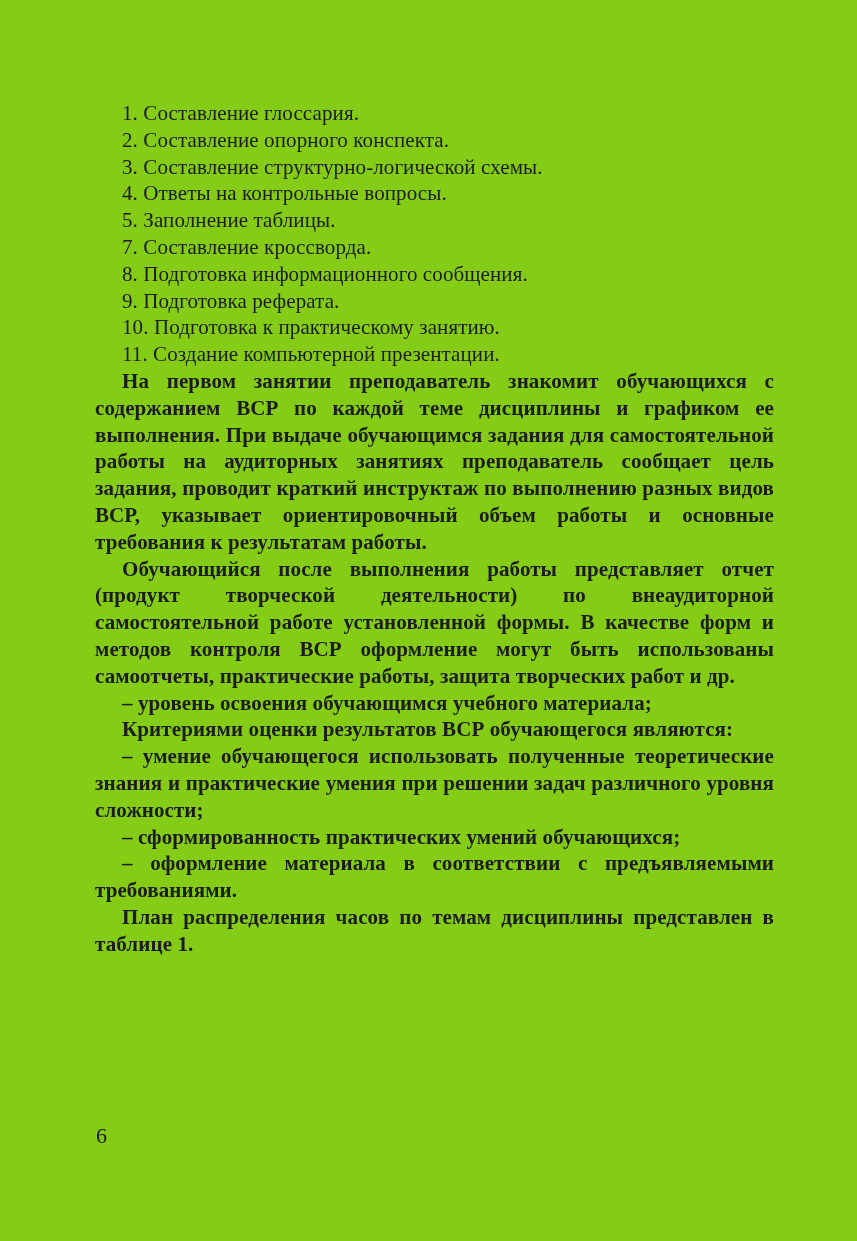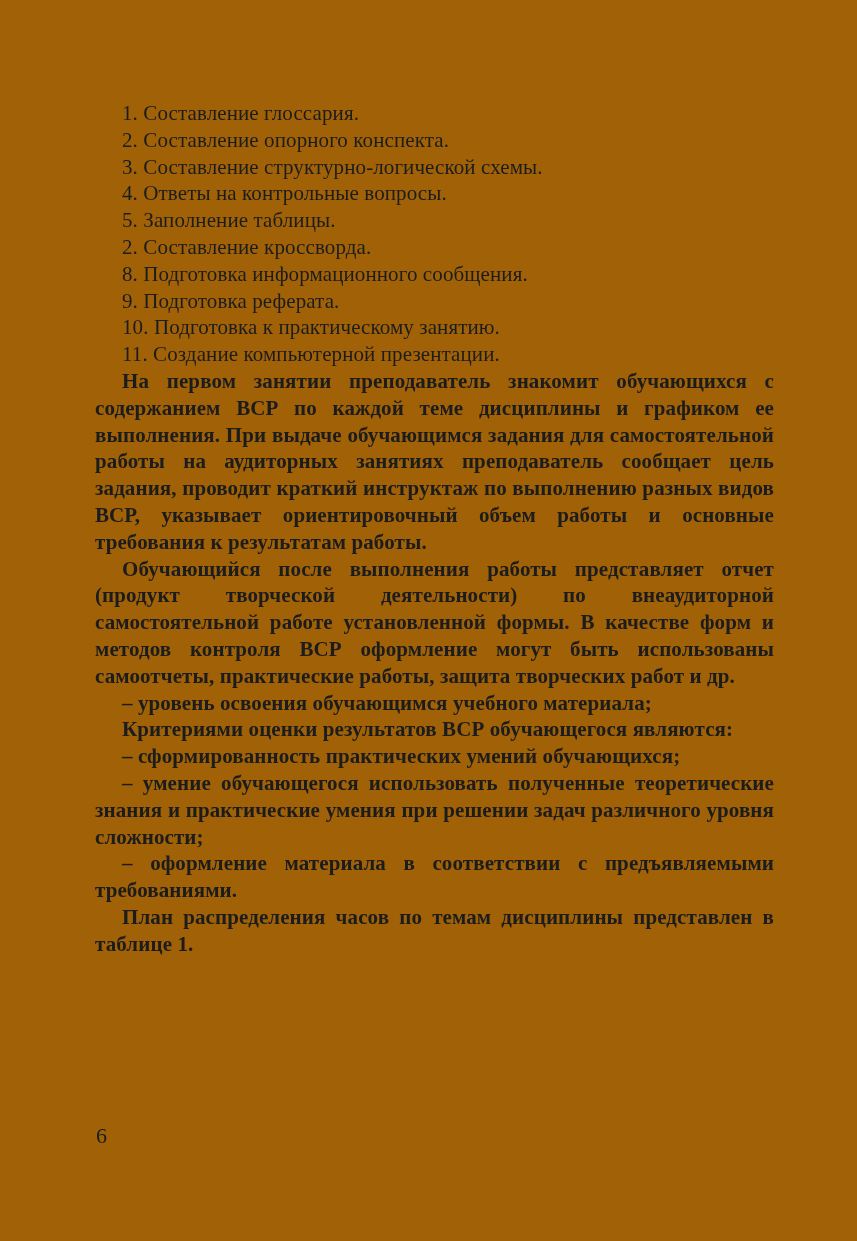--- a/index.html
+++ b/index.html
@@ -9,21 +9,21 @@
     background: #ffffff;
   }
   body {
     font-family: "Liberation Serif", "DejaVu Serif", serif;
     color: #1c1c1c;
   }
   .page {
     position: relative;
     width: 857px;
     height: 1241px;
-    background: #a16207;
+    background: #84cc16;
     overflow: hidden;
   }
   .text-block {
     position: absolute;
     left: 95px;
     top: 100px;
     width: 679px;
     font-size: 21px;
     line-height: 26.8px;
     letter-spacing: 0.1px;
@@ -51,32 +51,32 @@
 </head>
 <body>
 
 <div class="page">
   <div class="text-block">
     <p class="list-item">1. Составление глоссария.</p>
     <p class="list-item">2. Составление опорного конспекта.</p>
     <p class="list-item">3. Составление структурно-логической схемы.</p>
     <p class="list-item">4. Ответы на контрольные вопросы.</p>
     <p class="list-item">5. Заполнение таблицы.</p>
-    <p class="list-item">2. Составление кроссворда.</p>
+    <p class="list-item">7. Составление кроссворда.</p>
     <p class="list-item">8. Подготовка информационного сообщения.</p>
     <p class="list-item">9. Подготовка реферата.</p>
     <p class="list-item">10. Подготовка к практическому занятию.</p>
     <p class="list-item">11. Создание компьютерной презентации.</p>
 
     <p class="para">На первом занятии преподаватель знакомит обучающихся с содержанием ВСР по каждой теме дисциплины и графиком ее выполнения. При выдаче обучающимся задания для самостоятельной работы на аудиторных занятиях преподаватель сообщает цель задания, проводит краткий инструктаж по выполнению разных видов ВСР, указывает ориентировочный объем работы и основные требования к результатам работы.</p>
     <p class="para">Обучающийся после выполнения работы представляет отчет (продукт творческой деятельности) по внеаудиторной самостоятельной работе установленной формы. В качестве форм и методов контроля ВСР оформление могут быть использованы самоотчеты, практические работы, защита творческих работ и др.</p>
 
     <p class="para">– уровень освоения обучающимся учебного материала;</p>
     <p class="para">Критериями оценки результатов ВСР обучающегося являются:</p>
+    <p class="para">– умение обучающегося использовать полученные теоретические знания и практические умения при решении задач различного уровня сложности;</p>
     <p class="para">– сформированность практических умений обучающихся;</p>
-    <p class="para">– умение обучающегося использовать полученные теоретические знания и практические умения при решении задач различного уровня сложности;</p>
     <p class="para">– оформление материала в соответствии с предъявляемыми требованиями.</p>
 
     <p class="para">План распределения часов по темам дисциплины представлен в таблице 1.</p>
   </div>
 
   <div class="page-number">6</div>
 </div>
 
 </body></html>

